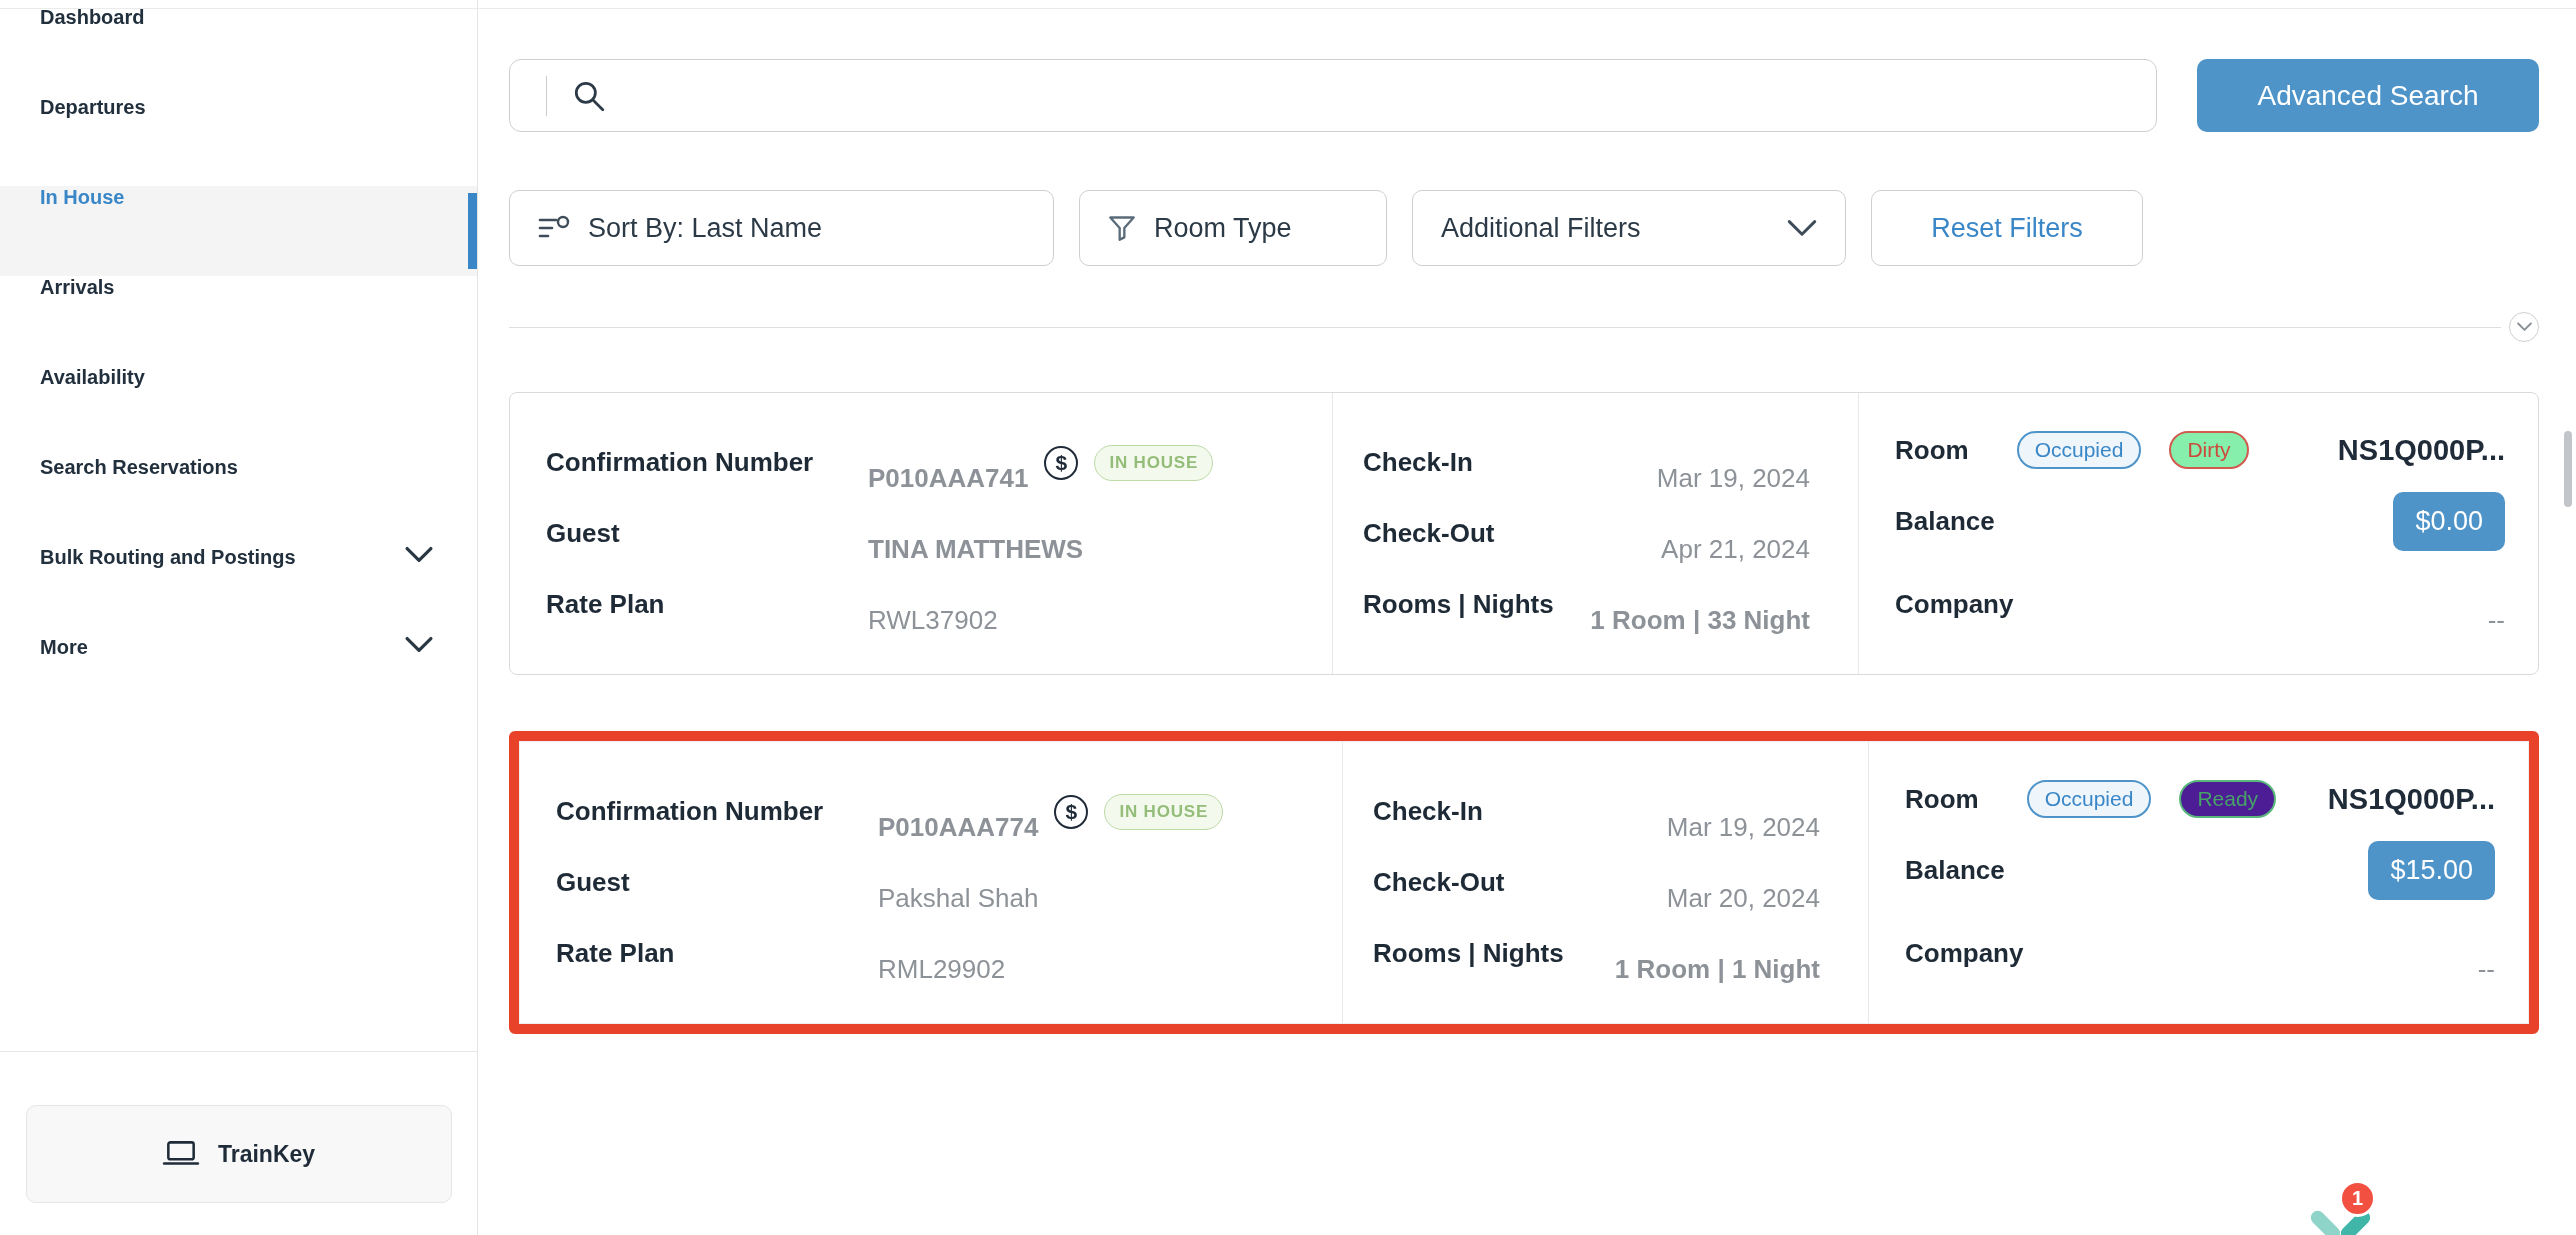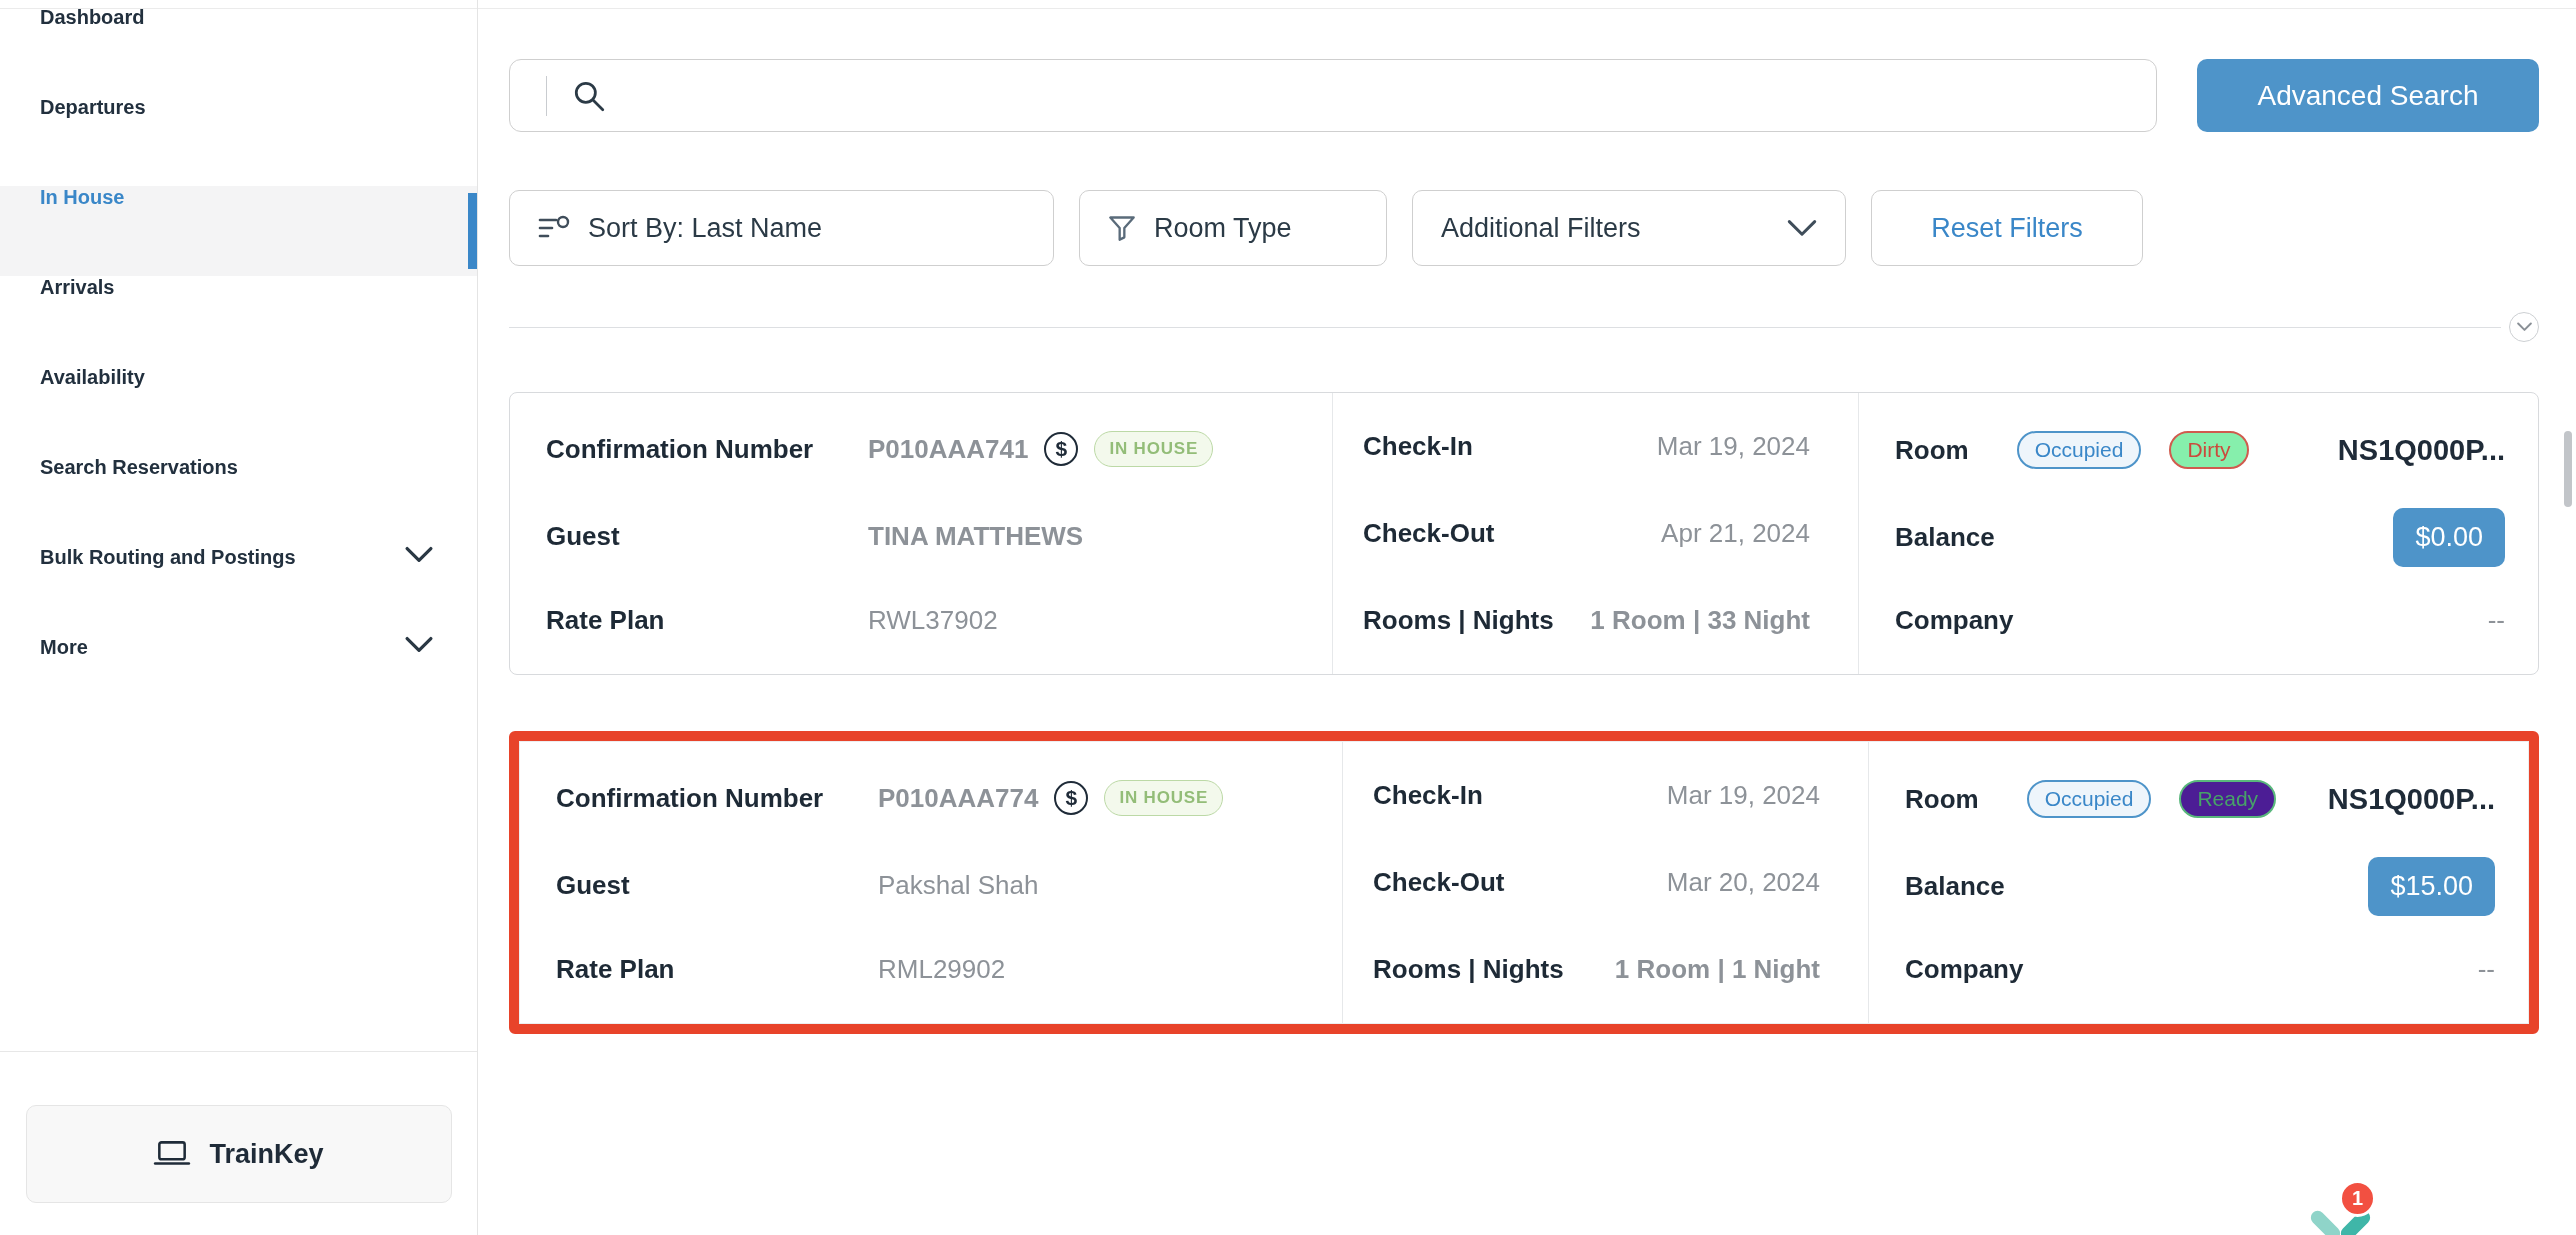--- a/index.html
+++ b/index.html
@@ -40,21 +40,21 @@
     position:absolute;right:0;top:7px;bottom:7px;width:9px;background:var(--link-blue);
   }
   .nav-chevron{color:#2A3844;display:inline-flex;}
   .sidebar-footer{
     margin-top:auto;border-top:1px solid #E7E7E7;height:184px;
     display:flex;justify-content:center;align-items:flex-start;padding-top:53px;
   }
   .trainkey{
     width:426px;height:98px;background:#F8F8F8;border:1px solid #E5E5E5;border-radius:10px;
     display:flex;align-items:center;justify-content:center;gap:18px;
-    font-family:inherit;font-size:27px;font-weight:700;color:var(--dark);cursor:pointer;
+    font-family:inherit;font-size:23px;font-weight:700;color:var(--dark);cursor:pointer;
   }
 
   
   .main{flex:1;padding:59px 37px 0 31px;position:relative;}
 
   .search-row{display:flex;gap:40px;}
   .search-box{
     flex:1;height:73px;border:1px solid #CFCFCF;border-radius:12px;
     display:flex;align-items:center;padding:0 26px;background:#fff;
   }
@@ -101,21 +101,21 @@
   .highlight .res-card{border-radius:0;border-color:#EDEEF0;}
   .rcol{padding:38px 0;display:flex;flex-direction:column;justify-content:space-between;}
   .rcol1{padding-left:36px;padding-right:20px;}
   .rcol2{border-left:1px solid var(--divider);padding-left:30px;padding-right:48px;}
   .rcol3{border-left:1px solid var(--divider);padding-left:36px;padding-right:33px;}
 
   .crow{display:grid;grid-template-columns:322px 1fr;align-items:center;}
   .crow2{display:flex;justify-content:space-between;align-items:center;}
   .crow3{display:flex;align-items:center;}
   .lbl{font-size:26px;font-weight:700;color:#1E2A36;}
-  .val{font-size:26px;color:var(--gray-val);}
+  .val{font-size:26px;color:var(--gray-val);margin-top:32px;}
   .v-strong{font-weight:700;}
   .v-bold{font-weight:700;}
   .val-group{display:flex;align-items:center;gap:16px;}
 
   .dollar-icon{
     width:34px;height:34px;border:2.5px solid var(--dark);border-radius:50%;
     display:inline-flex;align-items:center;justify-content:center;
     font-size:21px;font-weight:700;color:var(--dark);cursor:pointer;
   }
   .pill{

